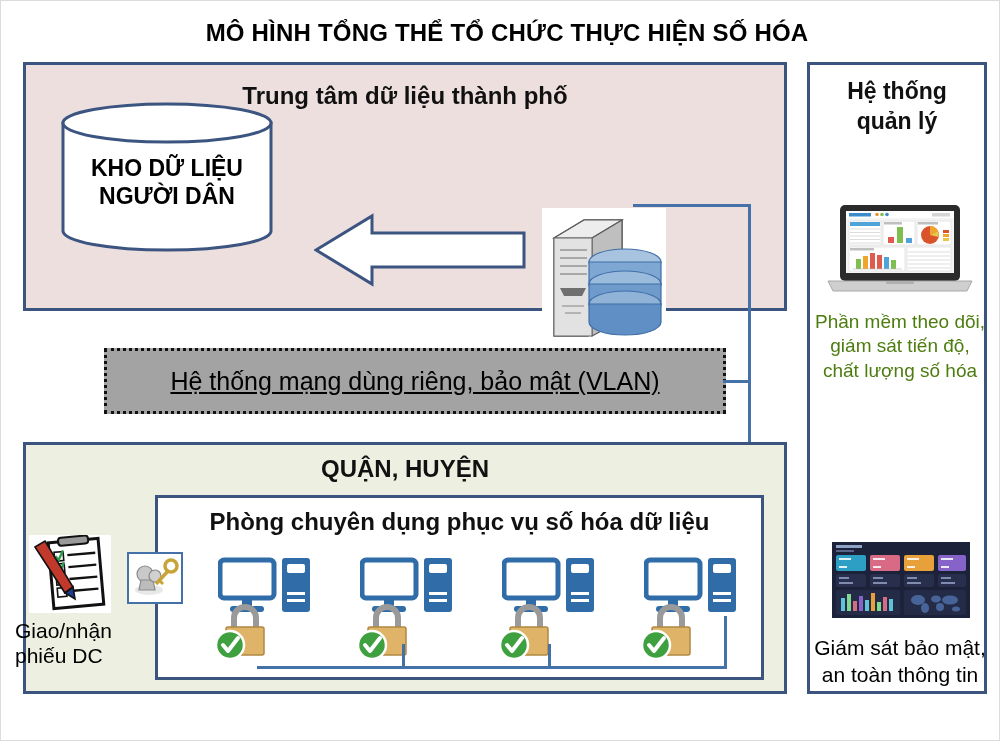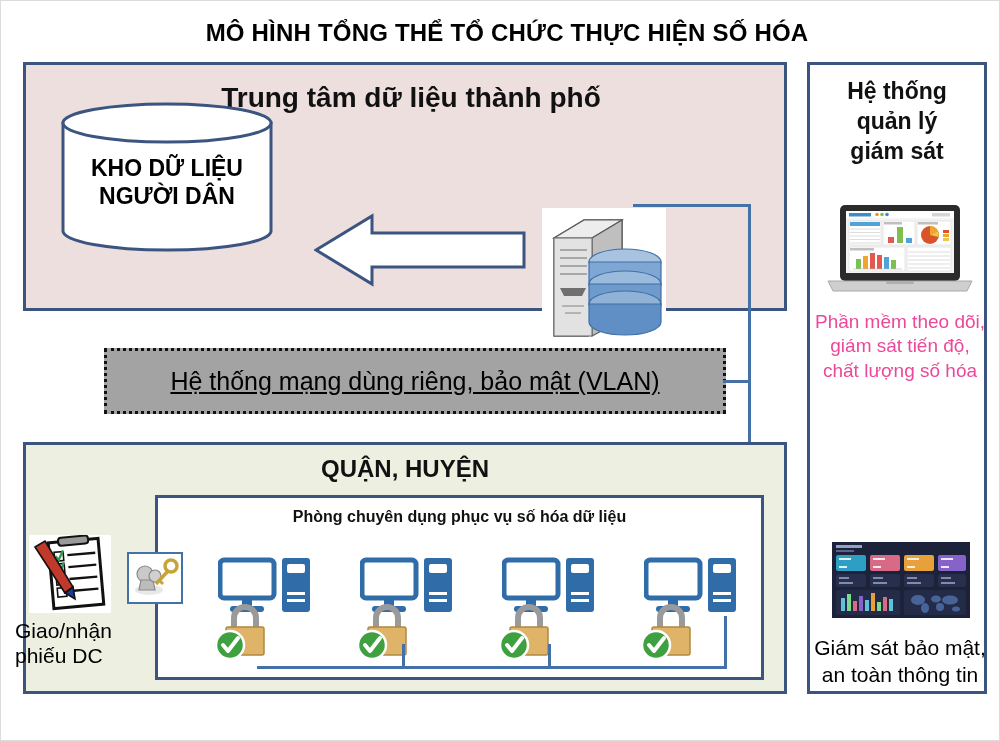--- a/index.html
+++ b/index.html
@@ -29,21 +29,21 @@
 
   
   .panel { position: absolute; border: 3px solid #3B5480; }
 
   #city-panel {
     left: 22px; top: 61px; width: 764px; height: 249px;
     background: #EDDFDE;
   }
   #city-title {
     position: absolute; left: 0; top: 17px; width: 100%;
-    text-align: center; font-size: 28px; font-weight: bold; color: #111; margin-left: 6px;
+    text-align: center; font-size: 24px; font-weight: bold; color: #111;
   }
 
   
   #cylinder {
     position: absolute; left: 34px; top: 37px; width: 214px; height: 150px;
   }
   #cyl-label {
     position: absolute; left: 0; top: 52px; width: 214px;
     text-align: center; font-size: 23px; font-weight: bold; color: #000;
     line-height: 1.22;
@@ -79,21 +79,21 @@
     position: absolute; left: 0; top: 10px; width: 100%;
     text-align: center; font-size: 24px; font-weight: bold; color: #111;
   }
 
   #room-box {
     position: absolute; left: 129px; top: 50px; width: 609px; height: 185px;
     background: #ffffff; border: 3px solid #3B5480;
   }
   #room-title {
     position: absolute; left: 0; top: 10px; width: 100%;
-    text-align: center; font-size: 16px; font-weight: bold; color: #111;
+    text-align: center; font-size: 24px; font-weight: bold; color: #111;
   }
 
   .workstation { position: absolute; top: 58px; width: 112px; height: 108px; }
   .ws-pc { position: absolute; left: 6px; top: 0; width: 100px; height: 60px; }
   .ws-lock { position: absolute; left: 0; top: 48px; width: 60px; height: 58px; }
 
   
   .bus-h {
     position: absolute; background: #4472A8;
   }
@@ -116,21 +116,21 @@
     background: #ffffff;
   }
   #right-title {
     position: absolute; left: 0; top: 12px; width: 100%;
     text-align: center; font-size: 23px; font-weight: bold; color: #111;
     line-height: 1.3;
   }
   #laptop-img { position: absolute; left: 12px; top: 134px; width: 156px; height: 100px; }
   #right-text-1 {
     position: absolute; left: 4px; top: 245px; width: 172px;
-    text-align: center; font-size: 19px; color: #ec4899; line-height: 1.28;
+    text-align: center; font-size: 19px; color: #4d7c0f; line-height: 1.28;
   }
   #secdash-img { position: absolute; left: 18px; top: 473px; width: 146px; height: 84px; }
   #right-text-2 {
     position: absolute; left: 4px; top: 570px; width: 172px;
     text-align: center; font-size: 21px; color: #000; line-height: 1.28;
   }
 
   
   .conn { position: absolute; background: #4472A8; }
 </style>
@@ -353,21 +353,20 @@
         <line x1="30" y1="26" x2="34" y2="30" stroke="#C8A437" stroke-width="3"></line>
       </g>
     </svg>
   </div>
 
   <div class="panel" id="right-panel">
 
     <div id="right-title">
       <div>Hệ thống</div>
       <div>quản lý</div>
-      <div>giám sát</div>
     </div>
 
     <div id="laptop-img">
       <svg width="156" height="100" viewBox="0 0 156 100">
         <rect x="0" y="0" width="156" height="100" fill="#ffffff"></rect>
 
         <rect x="18" y="6" width="120" height="76" rx="5" fill="#2B2B2B"></rect>
         <rect x="24" y="12" width="108" height="62" fill="#F4F4F4"></rect>
 
         <rect x="24" y="12" width="108" height="7" fill="#ffffff"></rect>

